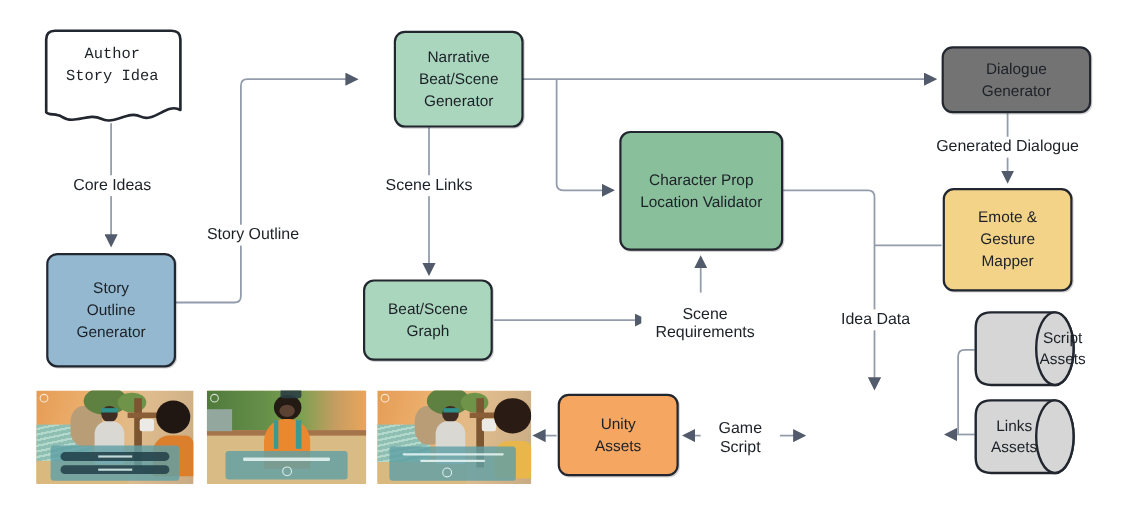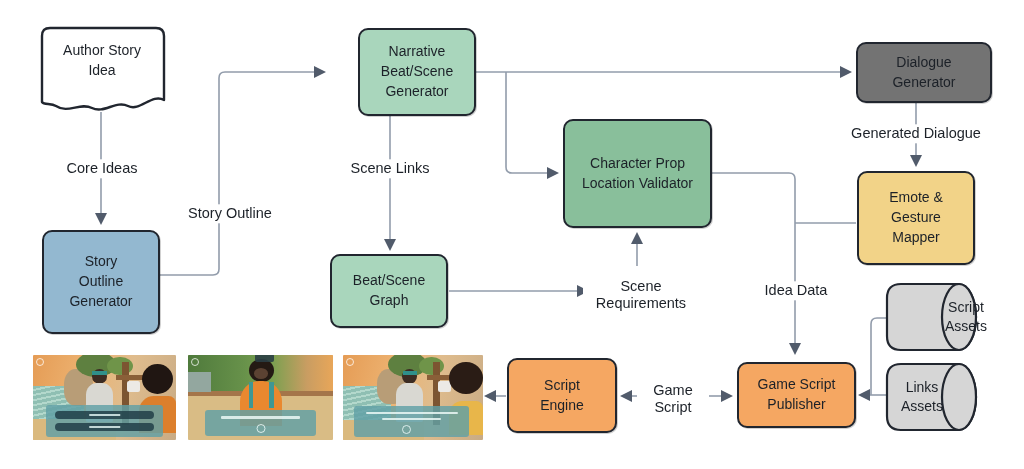--- a/index.html
+++ b/index.html
@@ -18,21 +18,21 @@
   .node .lbl{display:block;}
   .elabel{
     position:absolute;transform:translate(-50%,-50%);
     font-size:14.5px;line-height:1.2;text-align:center;
     background:#ffffff;padding:1px 3px;white-space:nowrap;
   }
   .elabel.wrap{white-space:normal;}
   .shape{position:absolute;}
   .doc-text{
     position:absolute;display:flex;align-items:center;justify-content:center;
-    text-align:center;font-size:14px;line-height:1.42;font-weight:500;
+    text-align:center;font-size:14px;line-height:1.42;font-weight:500;font-family:Liberation Mono, monospace;
   }
   .cyl-text{
     position:absolute;display:flex;align-items:center;justify-content:center;
     text-align:center;font-size:14px;line-height:1.35;font-weight:500;
   }
   
   .shot{position:absolute;overflow:hidden;border-radius:1px;}
   .shot *{position:absolute;}
   .dlg{background:rgba(96,160,166,.82);border-radius:3px;}
   .opt{background:rgba(33,62,72,.85);border-radius:6px;}
@@ -96,26 +96,23 @@
   </div>
 
   <div class="node" style="left: 856px; top: 42px; width: 136px; height: 61px; background: #737373;">
     <span class="lbl" style="width:80px">Dialogue Generator</span>
   </div>
 
   <div class="node" style="left: 857px; top: 171px; width: 118px; height: 94px; background: rgb(242, 211, 136);">
     <span class="lbl" style="width:70px">Emote &amp; Gesture Mapper</span>
   </div>
 
-  <div class="node" style="left: 737px; top: 362px; width: 119px; height: 66px; background: rgb(245, 167, 98);">
-    <span class="lbl" style="width:90px">Game Script Publisher</span>
-  </div>
 
   <div class="node" style="left: 507px; top: 358px; width: 110px; height: 75px; background: rgb(245, 167, 98);">
-    <span class="lbl" style="width:60px">Script Engine</span>
+    <span class="lbl" style="width:60px">Unity Assets</span>
   </div>
 
   <svg class="shape" style="left:884px;top:282px" width="96" height="70" viewBox="0 0 96 70">
     <path d="M75,2 H17 Q3,2 3,16 V54 Q3,68 17,68 H75 A17,33 0 0 0 75,2 Z" stroke="#21262f" stroke-width="2.2" fill="#d6d6d6"></path>
     <ellipse cx="75" cy="35" rx="17" ry="33" stroke="#21262f" stroke-width="2.2" fill="#d6d6d6"></ellipse>
   </svg>
   <div class="cyl-text" style="left:930px;top:284px;width:72px;height:66px">
     <span class="lbl" style="width:50px">Script Assets</span>
   </div>
 

